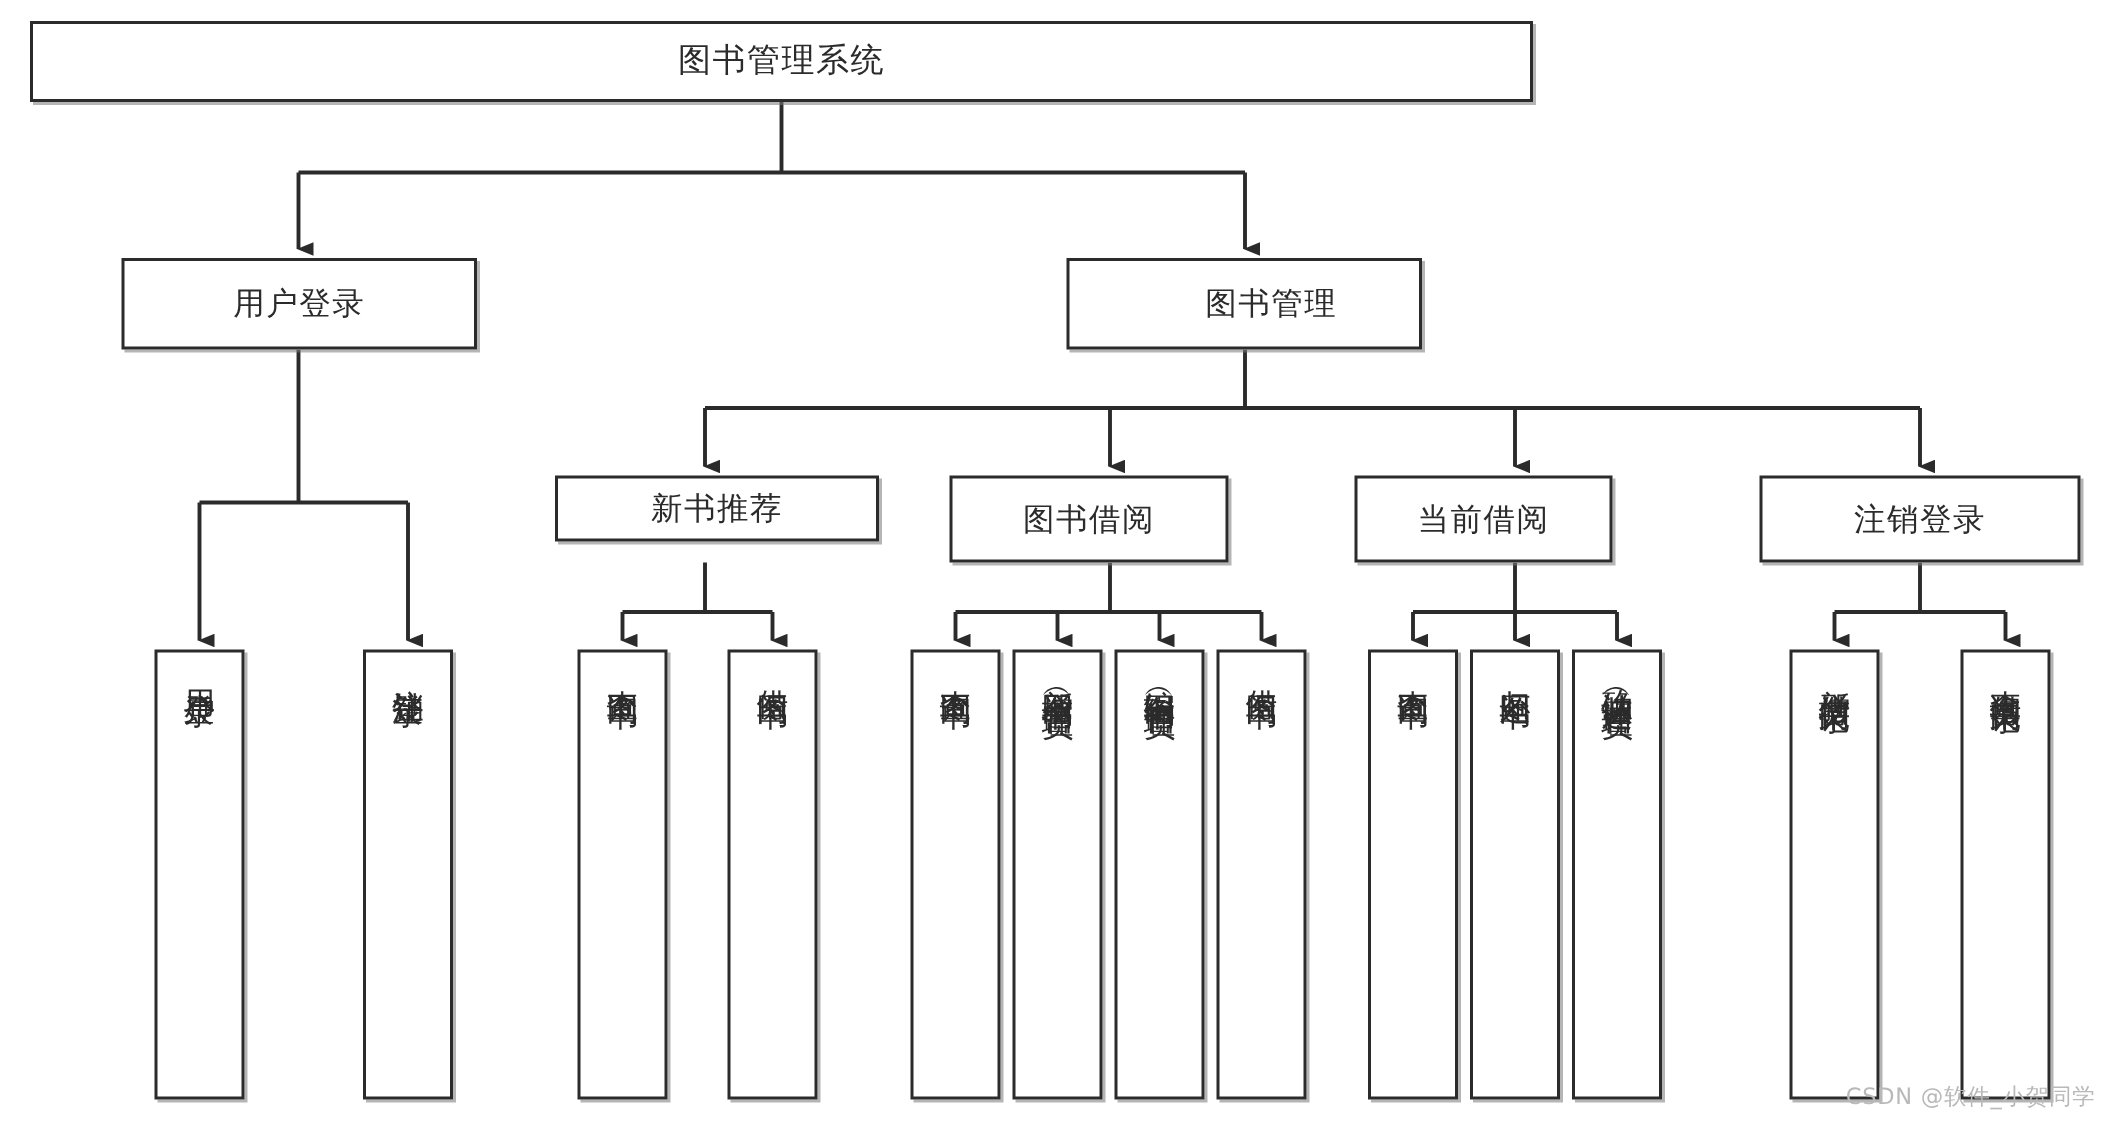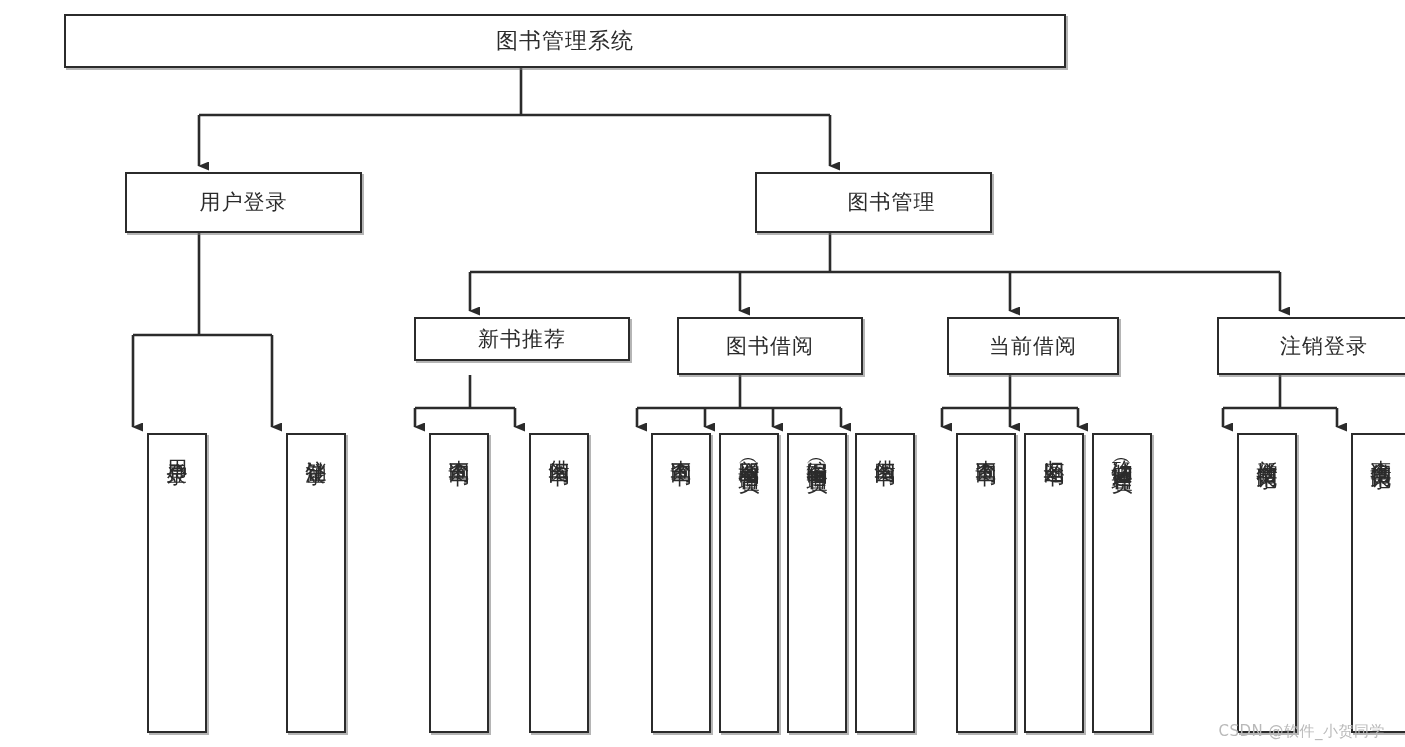--- a/index.html
+++ b/index.html
@@ -29,21 +29,20 @@
   .node {
     position: absolute;
     box-sizing: border-box;
     background: #ffffff;
     border: 2px solid #2b2b2b;
     box-shadow: 2px 2px 0 0 rgba(120,120,120,0.55);
     display: flex;
     align-items: center;
     justify-content: center;
     color: #2b2b2b;
-    margin-left: 44px;
   }
   .node-label {
     display: block;
     text-align: center;
     line-height: 1.18;
     white-space: nowrap;
   }
   .node.horizontal .node-label {
     font-size: 21px;
     letter-spacing: 1px;
@@ -59,21 +58,21 @@
   .node.leaf .node-label {
     writing-mode: vertical-rl;
     text-orientation: upright;
     font-size: 21px;
     line-height: 1.15;
     letter-spacing: 2px;
     white-space: nowrap;
   }
   #watermark {
     position: absolute;
-    right: 20px;
+    right: 8px;
     bottom: 6px;
     font-size: 15px;
     color: #b9b9b9;
     letter-spacing: 0.5px;
     white-space: nowrap;
     user-select: none;
   }
 </style>
 </head>
 <body>

